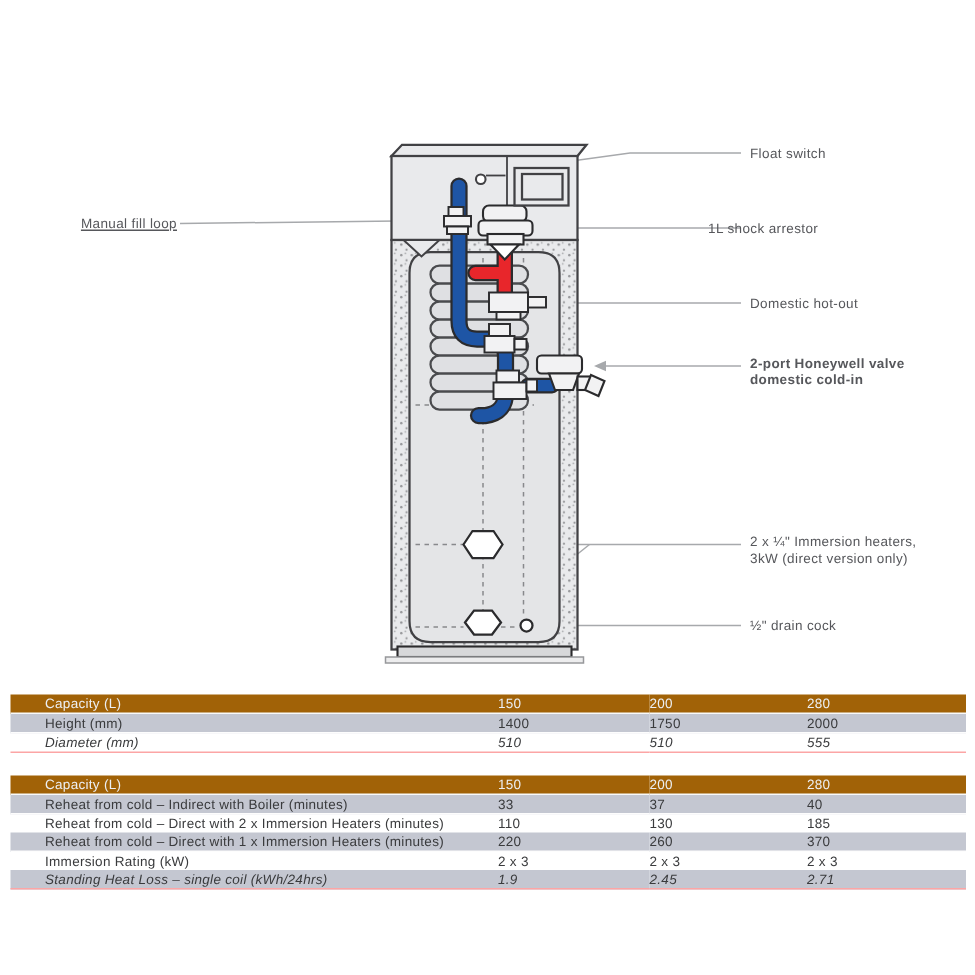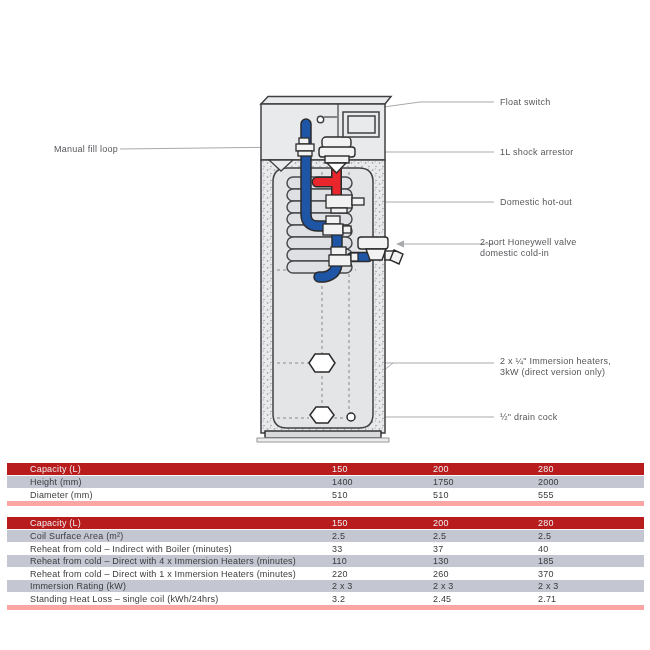--- a/index.html
+++ b/index.html
@@ -2,32 +2,32 @@
 <html><head>
 <meta charset="utf-8">
 <style>
   html,body { margin:0; padding:0; background:#ffffff; }
   body { width:650px; height:650px; font-family:"Liberation Sans", sans-serif; }
   .stage { position:relative; width:650px; height:650px; overflow:hidden; background:#fff; }
   .diagram { position:absolute; left:0; top:0; width:650px; height:455px; }
   .diagram svg { position:absolute; left:0; top:0; }
   .lbl { position:absolute; font-size:9px; line-height:10.5px; color:#56575b;
          letter-spacing:0.25px; white-space:nowrap; }
-  .lbl.r { text-align:right; }
+  .lbl.r { text-align:right;text-decoration:underline; }
 
   .tbl { position:absolute; left:7px; border-collapse:collapse; table-layout:fixed;
          width:637px; font-size:9px; letter-spacing:0.2px; }
   .tbl th, .tbl td { padding:0; height:12px; font-weight:normal; text-align:left;
                      vertical-align:middle; }
   .tbl th:first-child, .tbl td:first-child { text-align:left; padding-left:23px; }
-  .tbl thead th { background:#b91c1c; color:#edeff2; border-bottom:1px solid #f8f9fa; }
+  .tbl thead th { background:#a16207; color:#edeff2; border-bottom:1px solid #f8f9fa; }
   .tbl tbody td { color:#3a3b3d;margin-left:30px; }
   .tbl tbody tr:nth-child(odd)  td { background:#c4c7d1; border-bottom:1px solid #fdfdfd; }
   .tbl tbody tr:nth-child(even) td { background:#ffffff; }
-  .tbl tbody tr:last-child td { border-bottom:5px solid #fca5a5; }
+  .tbl tbody tr:last-child td { border-bottom:1px solid #fca5a5;font-style:italic; }
   .t1 { top:463px; }
   .t2 { top:517px; }
 </style>
 </head>
 <body>
 
 <div class="stage">
 
   <div class="diagram">
     <svg width="650" height="455" viewBox="0 0 650 455">
@@ -151,23 +151,23 @@
       <circle cx="351" cy="417" r="4" fill="#ffffff" stroke="#2b2b2d" stroke-width="1.5"></circle>
 
       <g>
         <rect x="265" y="431" width="116" height="7" fill="#d7d8da" stroke="#2b2b2d" stroke-width="1.4"></rect>
         <rect x="257" y="438" width="132" height="4" fill="#ededee" stroke="#97989b" stroke-width="1"></rect>
       </g>
     </svg>
 
     <div class="lbl r" style="left:20px; top:144px; width:98px;">Manual fill loop</div>
     <div class="lbl" style="left:500px; top:97px;">Float switch</div>
-    <div class="lbl" style="left:500px; top:147px;">1L shock arrestor</div>
+    <div class="lbl" style="left:472px; top:147px;">1L shock arrestor</div>
     <div class="lbl" style="left:500px; top:197px;">Domestic hot-out</div>
-    <div class="lbl" style="left:480px; top:237px;">
+    <div class="lbl" style="left:500px; top:237px;font-weight:bold;">
       <div>2-port Honeywell valve</div>
       <div>domestic cold-in</div>
     </div>
     <div class="lbl" style="left:500px; top:356px;">
       <div>2 x ¼" Immersion heaters,</div>
       <div>3kW (direct version only)</div>
     </div>
     <div class="lbl" style="left:500px; top:412px;">½" drain cock</div>
   </div>
 
@@ -212,51 +212,45 @@
     <thead>
       <tr>
         <th>Capacity (L)</th>
         <th>150</th>
         <th>200</th>
         <th>280</th>
       </tr>
     </thead>
     <tbody>
       <tr>
-        <td>Coil Surface Area (m²)</td>
-        <td>2.5</td>
-        <td>2.5</td>
-        <td>2.5</td>
-      </tr>
-      <tr>
         <td>Reheat from cold – Indirect with Boiler (minutes)</td>
         <td>33</td>
         <td>37</td>
         <td>40</td>
       </tr>
       <tr>
-        <td>Reheat from cold – Direct with 4 x Immersion Heaters (minutes)</td>
+        <td>Reheat from cold – Direct with 2 x Immersion Heaters (minutes)</td>
         <td>110</td>
         <td>130</td>
         <td>185</td>
       </tr>
       <tr>
         <td>Reheat from cold – Direct with 1 x Immersion Heaters (minutes)</td>
         <td>220</td>
         <td>260</td>
         <td>370</td>
       </tr>
       <tr>
         <td>Immersion Rating (kW)</td>
         <td>2 x 3</td>
         <td>2 x 3</td>
         <td>2 x 3</td>
       </tr>
       <tr>
         <td>Standing Heat Loss – single coil (kWh/24hrs)</td>
-        <td>3.2</td>
+        <td>1.9</td>
         <td>2.45</td>
         <td>2.71</td>
       </tr>
     </tbody>
   </table>
 
 </div>
 
 </body></html>

